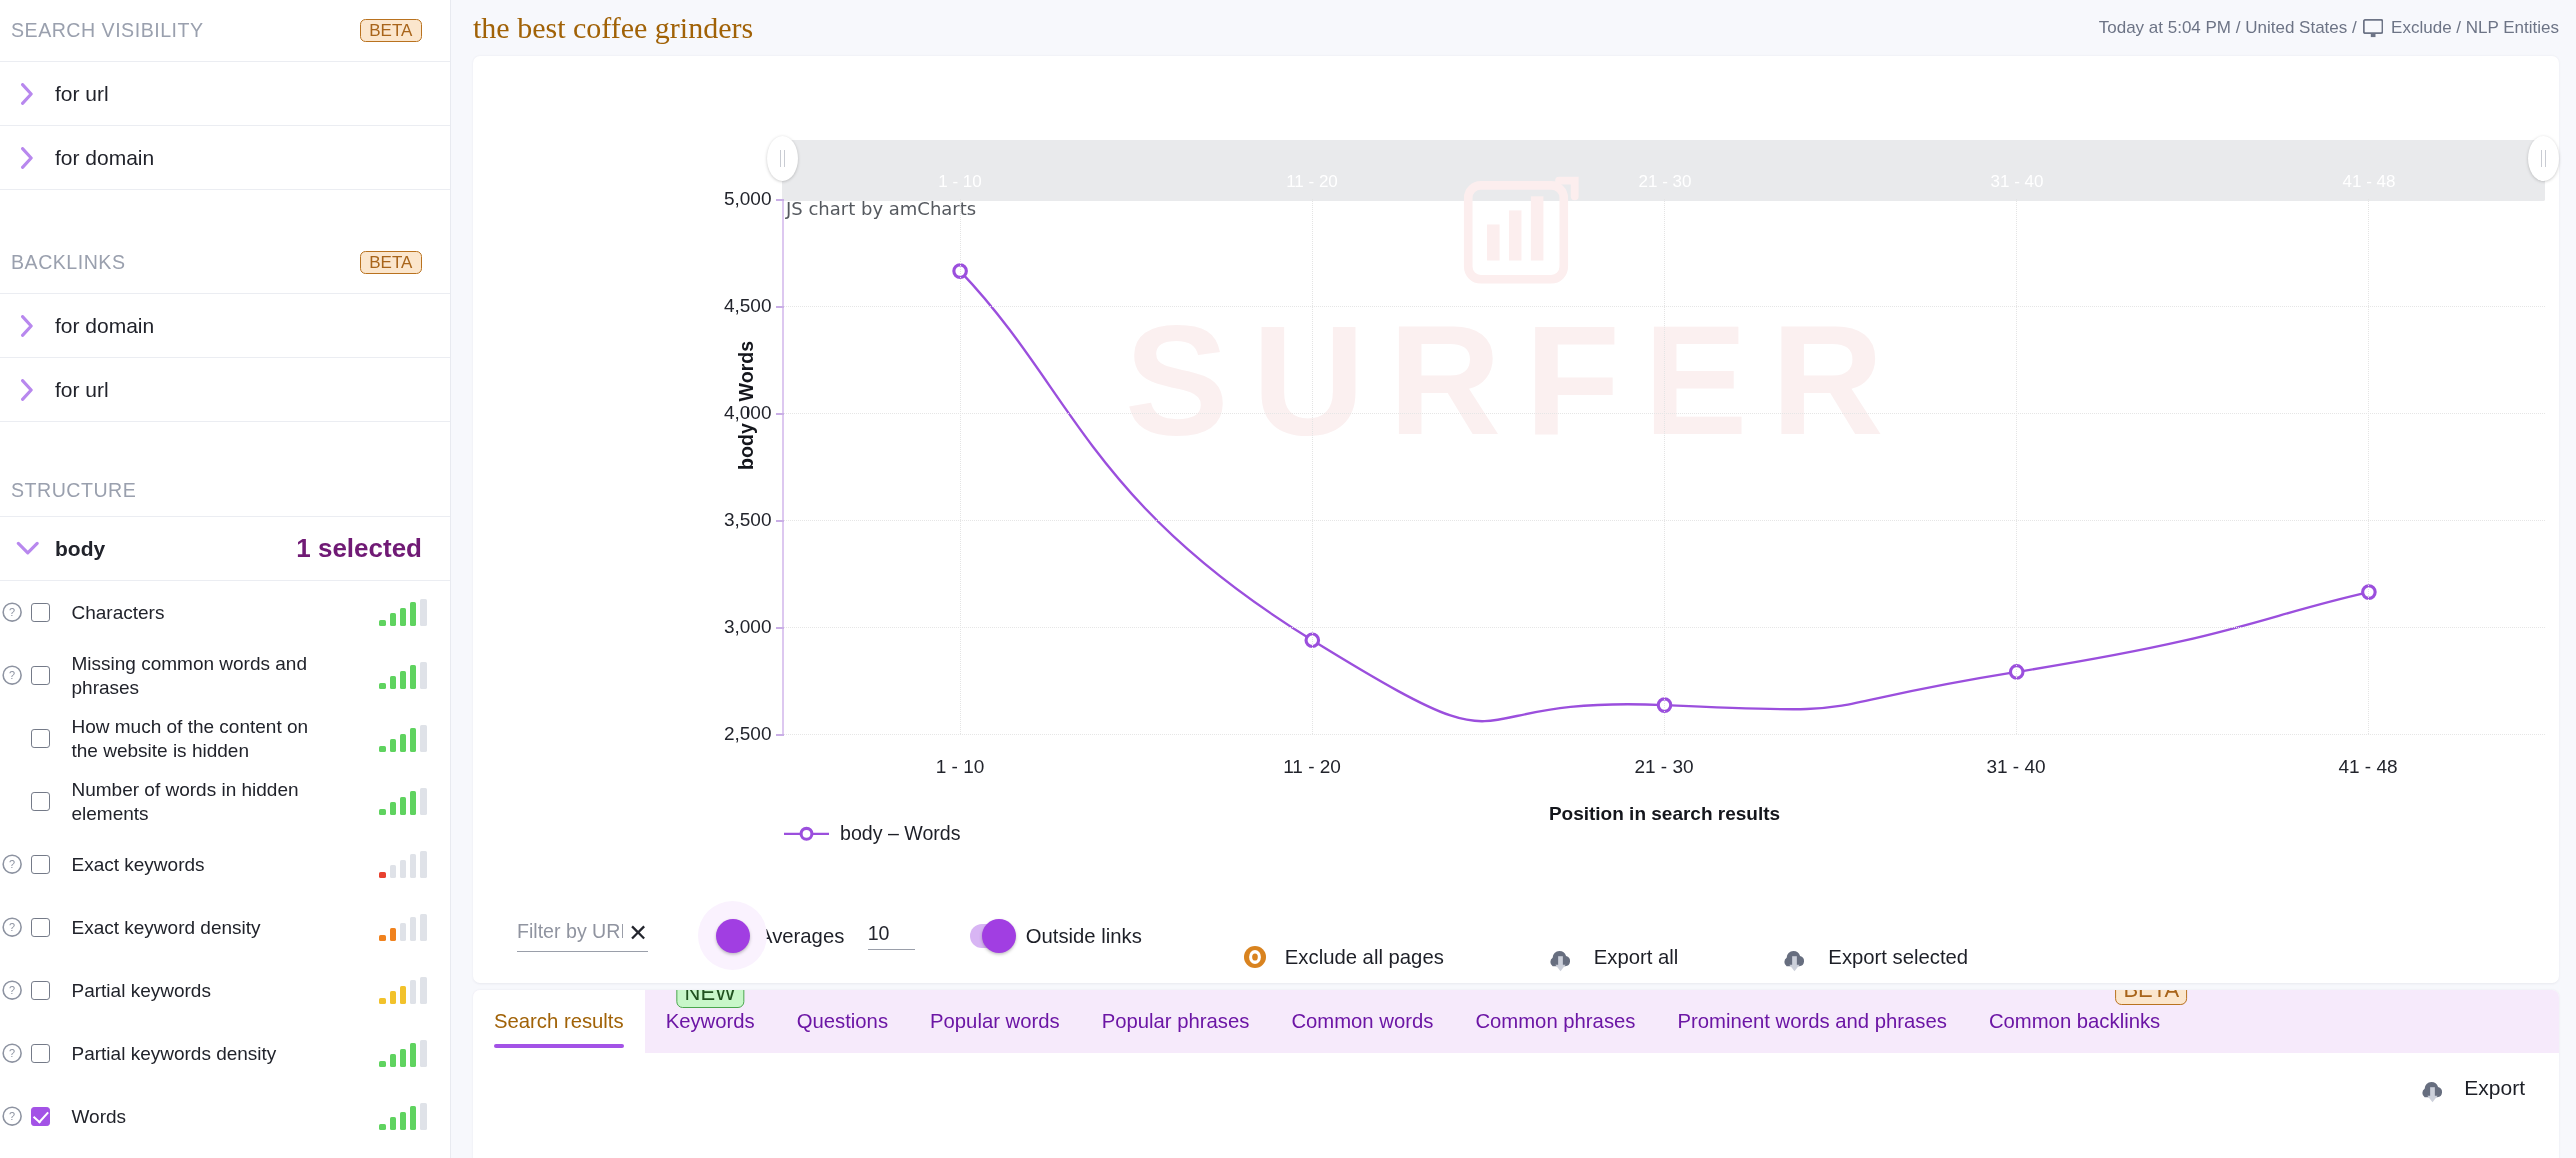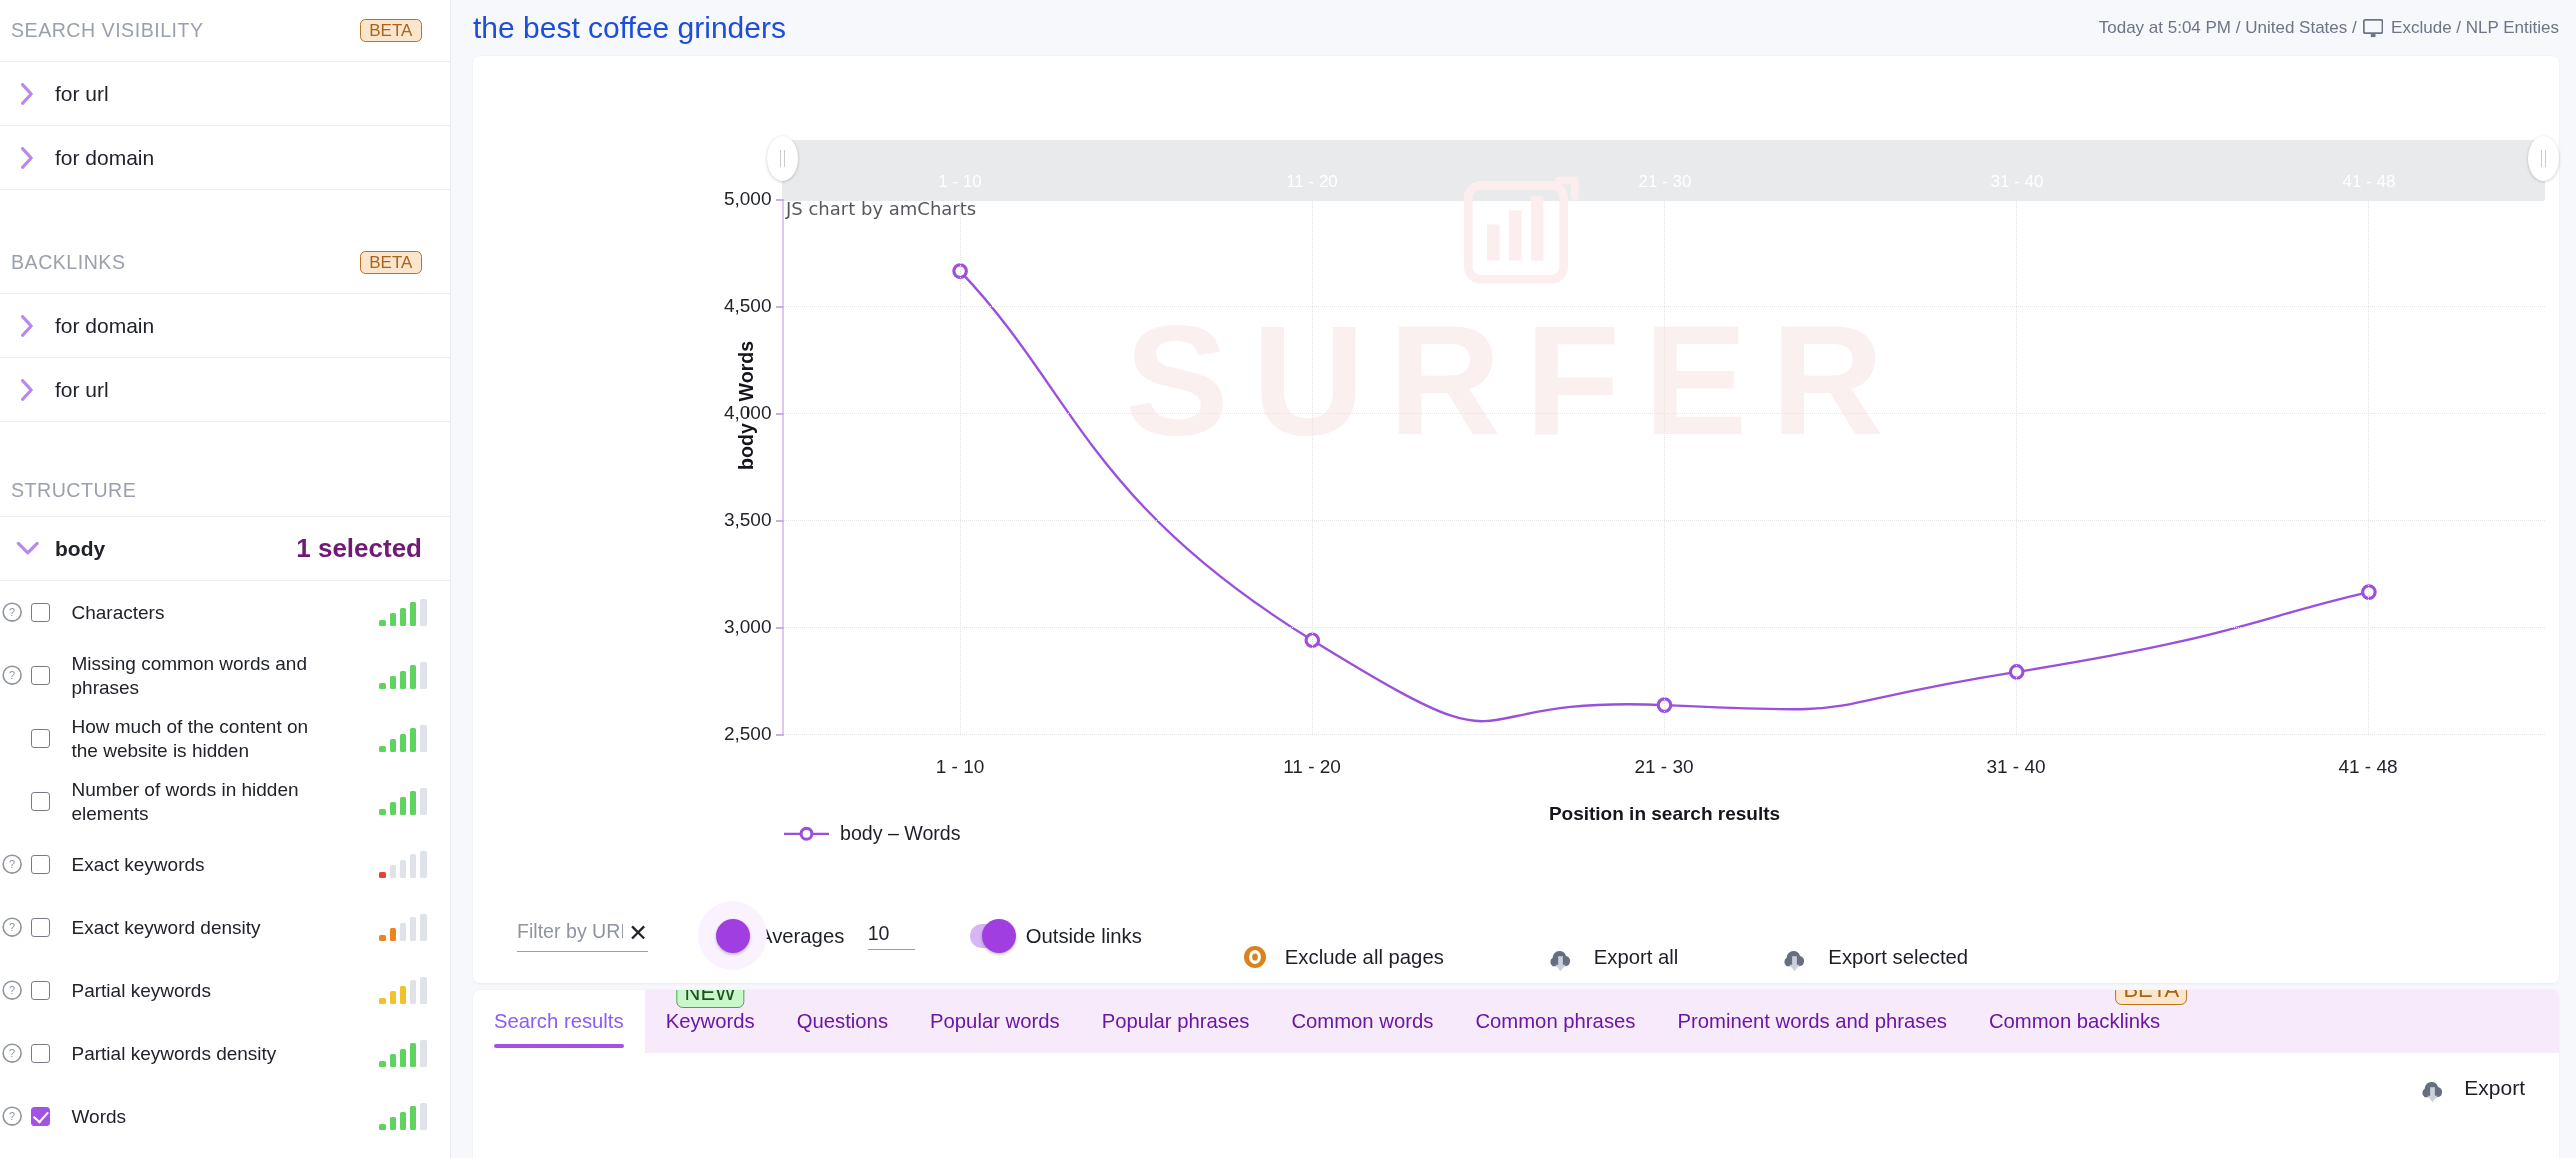--- a/index.html
+++ b/index.html
@@ -83,21 +83,21 @@
   }
   .bars { margin-left: auto; display: flex; align-items: flex-end; gap: 3.9px; height: 26.6px; }
   .bars i { width: 6.3px; border-radius: 1.6px; display: block; background: #dfe2e8; }
 
   
   .main { flex: 1 1 auto; min-width: 0; position: relative; }
   .topbar {
     height: 56px; display: flex; align-items: center;
     padding: 0 17px 0 22px;
   }
-  .page-title { font-size: 30px; color: #1d4ed8; font-weight: 400; }
+  .page-title { font-size: 30px; color: #a16207; font-weight: 400; font-family: Liberation Serif, serif; }
   .meta {
     margin-left: auto; display: flex; align-items: center; gap: 0;
     font-size: 17px; color: #6d7486;
   }
   .meta .mono-ico { margin: 0 7.8px 0 6.3px; display: flex; align-items: center; }
 
   .card {
     background: #fff;
     border-radius: 7px;
     margin: 0 17px 0 22px;
@@ -222,21 +222,21 @@
   }
   .tabs-row {
     display: flex; align-items: stretch; height: 63px;
     background: #f6eafb;
   }
   .tab {
     position: relative; display: flex; align-items: center;
     padding: 0 21px; font-size: 20.3px; color: #6c16a5; cursor: pointer;
     white-space: nowrap;
   }
-  .tab.active { background: #fff; color: #8b5cf6; }
+  .tab.active { background: #fff; color: #a16207; }
   .tab.active::after {
     content: ""; position: absolute; left: 21px; right: 21px; bottom: 4.7px;
     height: 4.7px; background: #a352e6; border-radius: 2.3px;
   }
   .tab .tag {
     position: absolute; top: -11px; left: 50%; transform: translateX(-50%);
     font-size: 22px; padding: 2.3px 7px 3.1px; border-radius: 6.3px; line-height: 1;
   }
   .tag.new { background: #c8f7c9; border: 1.6px solid #4aa64e; color: #20511f; }
   .tag.beta { background: #fbe6cd; border: 1.6px solid #b9721f; color: #a8641a; top: -14px; left: 86%; }

